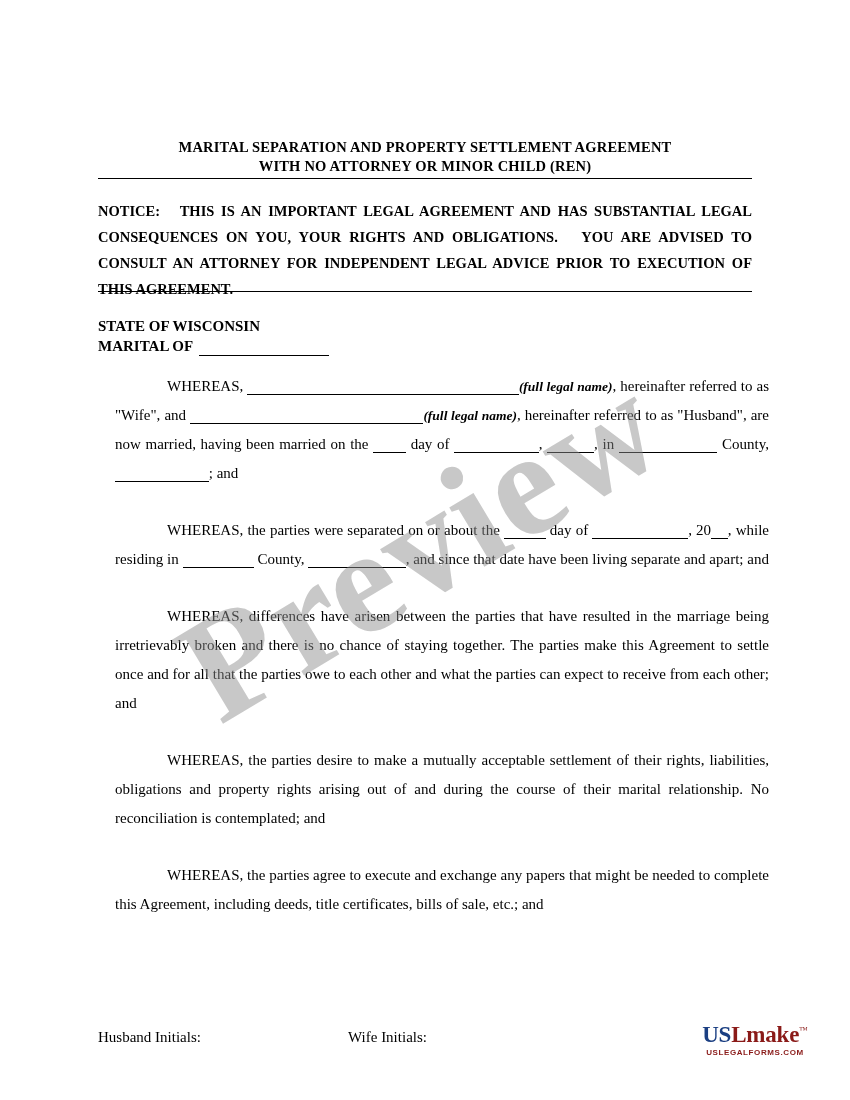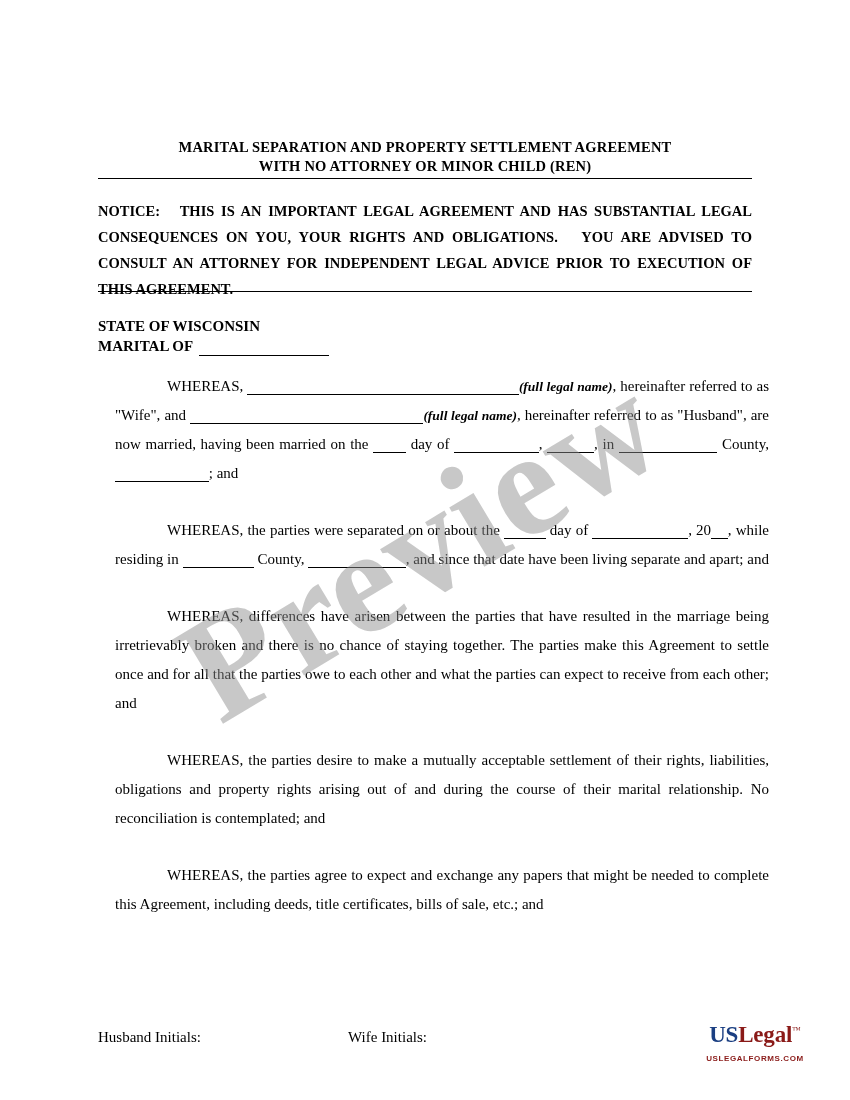--- a/index.html
+++ b/index.html
@@ -129,21 +129,21 @@
     font-size: 9px;
     vertical-align: super;
     font-weight: normal;
   }
   .logo-sub {
     font-family: "Liberation Sans", sans-serif;
     font-size: 8px;
     font-weight: bold;
     color: #8a1a18;
     letter-spacing: 0.6px;
-    margin-top: 7px;
+    margin-top: 1px;
   }
 
   
   .watermark {
     position: absolute;
     left: 90px;
     top: 300px;
     width: 660px;
     height: 520px;
     pointer-events: none;
@@ -203,34 +203,34 @@
 
     <p class="para">
       <span class="indent"></span><span>WHEREAS, differences have arisen between the parties that have resulted in the marriage being irretrievably broken and there is no chance of staying together. The parties make this Agreement to settle once and for all that the parties owe to each other and what the parties can expect to receive from each other; and</span>
     </p>
 
     <p class="para">
       <span class="indent"></span><span>WHEREAS, the parties desire to make a mutually acceptable settlement of their rights, liabilities, obligations and property rights arising out of and during the course of their marital relationship.  No reconciliation is contemplated; and</span>
     </p>
 
     <p class="para">
-      <span class="indent"></span><span>WHEREAS, the parties agree to expect and exchange any papers that might be needed to complete this Agreement, including deeds, title certificates, bills of sale, etc.; and</span>
+      <span class="indent"></span><span>WHEREAS, the parties agree to execute and exchange any papers that might be needed to complete this Agreement, including deeds, title certificates, bills of sale, etc.; and</span>
     </p>
 
   </div>
 
   <div class="fi-husband">
     <span style="font-size:15px;">Husband Initials:</span><span class="slot"></span>
   </div>
   <div class="fi-wife">
     <span style="font-size:15px;">Wife Initials:</span><span class="slot"></span>
   </div>
 
   <div class="logo">
-    <div class="logo-main"><span class="blue">US</span><span>L</span><span>egal</span><span class="logo-tm">™</span></div>
+    <div class="logo-main"><span class="blue">US</span><span>L</span><span>make</span><span class="logo-tm">™</span></div>
     <div class="logo-sub">USLEGALFORMS.COM</div>
   </div>
 
   <div class="watermark">
     <span>Preview</span>
   </div>
 
 </div>
 
 </body></html>

